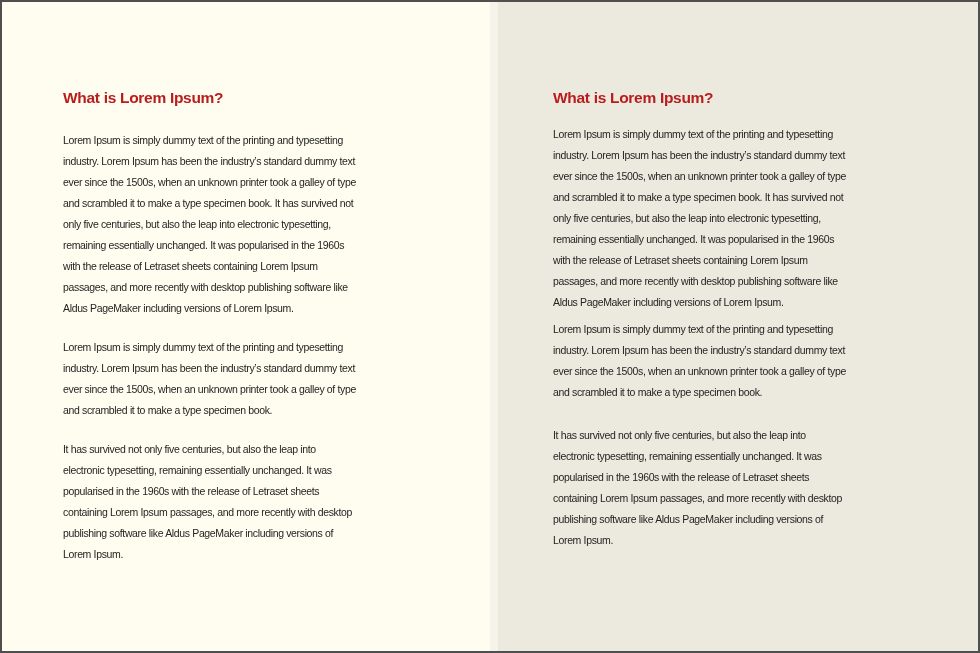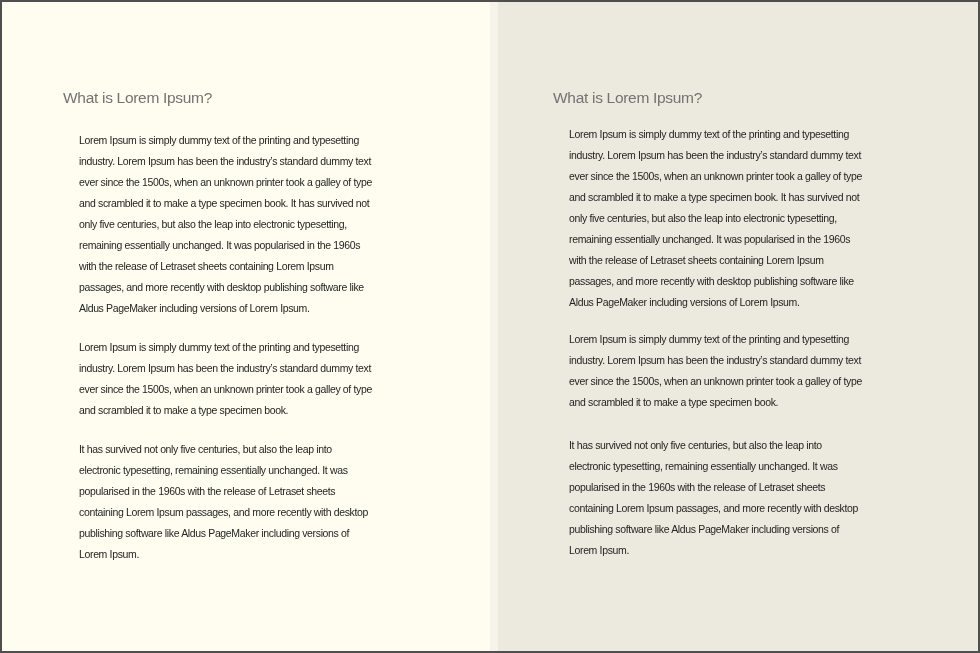--- a/index.html
+++ b/index.html
@@ -34,26 +34,26 @@
   }
   .panel.right {
     flex: 1;
     background: #ece9de;
     padding: 86px 0 0 55px;
   }
   .panel h2 {
     margin: 0;
     font-size: 15.5px;
     line-height: 20px;
-    font-weight: normal;
+    font-weight: bold;
     letter-spacing: -0.3px;
-    color: #737373;
+    color: #b91c1c;
   }
   .panel p {
-    margin: 16px;
+    margin: 0;
     font-size: 10.5px;
     line-height: 21px;
     letter-spacing: -0.35px;
     color: #242424;
     white-space: pre;
   }
   .left .p1 { margin-top: 22px; }
   .left .p2 { margin-top: 18px; }
   .left .p3 { margin-top: 18px; }
   .right .p1 { margin-top: 16px; }

